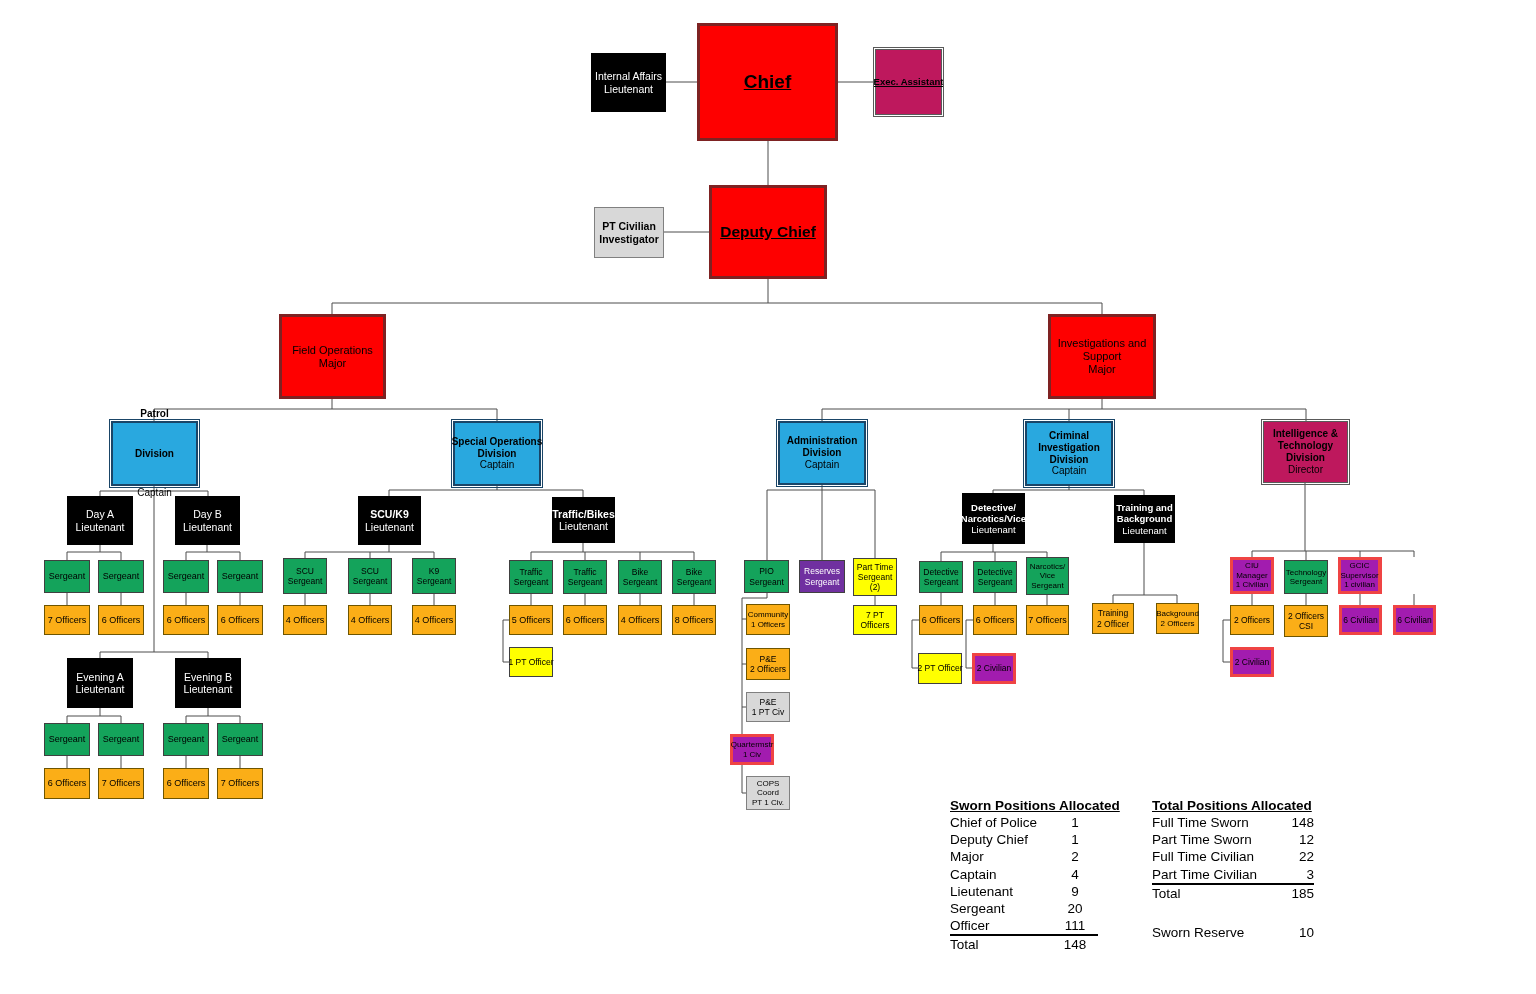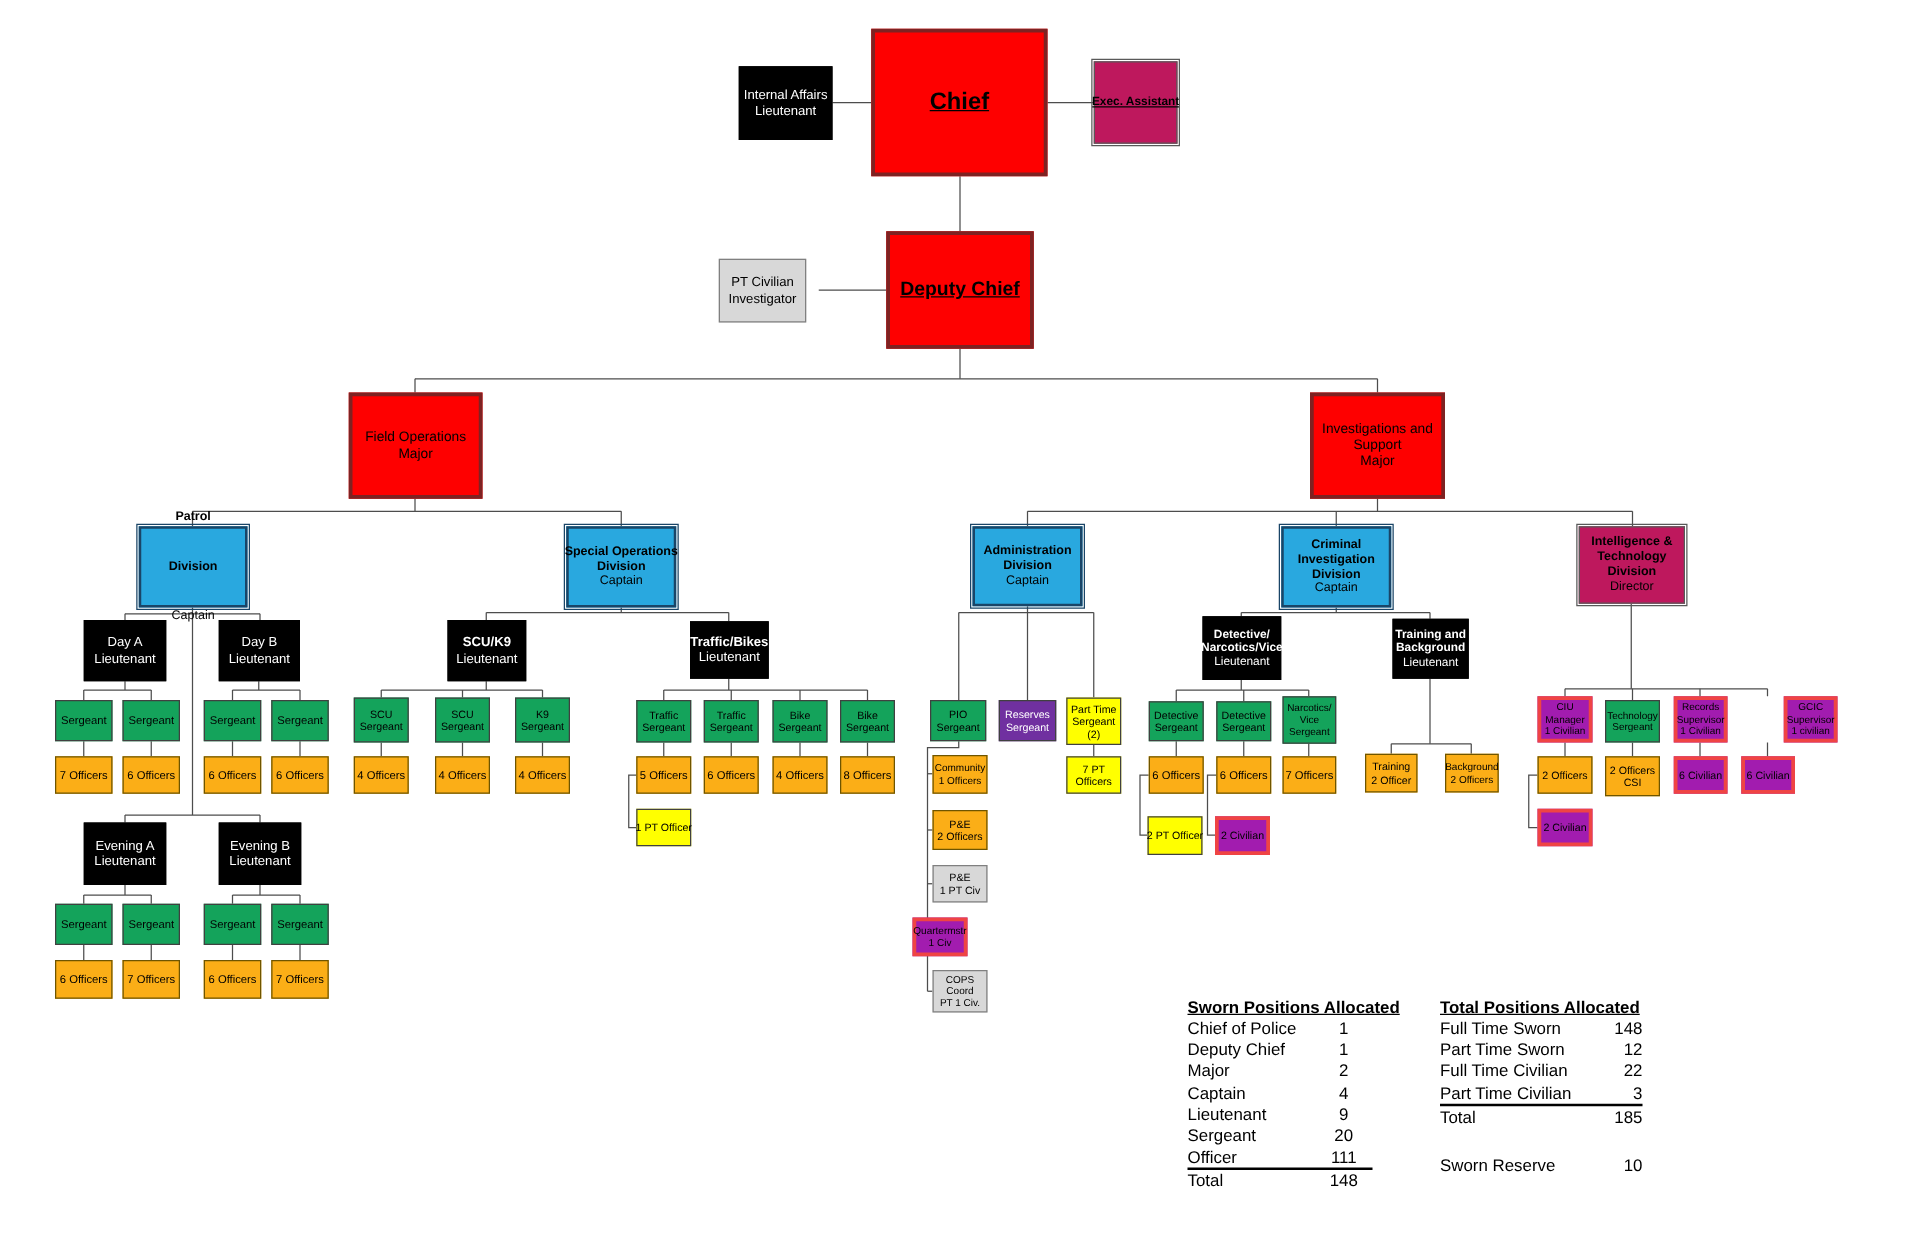--- a/index.html
+++ b/index.html
@@ -152,21 +152,21 @@
       <div class="node black" style="left: 591px; top: 53px; width: 75px; height: 59px; font-size: 10.5px;">
         <div class="ln">Internal Affairs</div>
         <div class="ln">Lieutenant</div>
       </div>
       <div class="node red" style="left: 697px; top: 23px; width: 141px; height: 118px; font-size: 19px;">
         <div class="ln b u">Chief</div>
       </div>
       <div class="node tan" style="left: 875px; top: 49px; width: 67px; height: 66px; font-size: 9.5px;">
         <div class="ln b u">Exec. Assistant</div>
       </div>
-      <div class="node gray" style="left: 575px; top: 207px; width: 70px; height: 51px; font-size: 10.5px;">
+      <div class="node gray" style="left: 594px; top: 207px; width: 70px; height: 51px; font-size: 10.5px; font-weight: bold;">
         <div class="ln">PT Civilian</div>
         <div class="ln">Investigator</div>
       </div>
       <div class="node red" style="left: 709px; top: 185px; width: 118px; height: 94px; font-size: 15.5px;">
         <div class="ln b u">Deputy Chief</div>
       </div>
       <div class="node red" style="left: 279px; top: 314px; width: 107px; height: 85px; font-size: 11px;">
         <div class="ln">Field Operations</div>
         <div class="ln">Major</div>
       </div>
@@ -417,21 +417,21 @@
       </div>
       <div class="node green" style="left: 1284px; top: 560px; width: 44px; height: 34px; font-size: 8px;">
         <div class="ln">Technology</div>
         <div class="ln">Sergeant</div>
       </div>
       <div class="node peach" style="left: 1339px; top: 557px; width: 43px; height: 37px; font-size: 8px;">
         <div class="ln">Records</div>
         <div class="ln">Supervisor</div>
         <div class="ln">1 Civilian</div>
       </div>
-      <div class="node peach" style="left: 1427px; top: 557px; width: 43px; height: 37px; font-size: 8px;">
+      <div class="node peach" style="left: 1338px; top: 557px; width: 43px; height: 37px; font-size: 8px;">
         <div class="ln">GCIC</div>
         <div class="ln">Supervisor</div>
         <div class="ln">1 civilian</div>
       </div>
       <div class="node orange" style="left: 1230px; top: 605px; width: 44px; height: 30px; font-size: 8.5px;">
         <div class="ln">2 Officers</div>
       </div>
       <div class="node orange" style="left: 1284px; top: 605px; width: 44px; height: 32px; font-size: 8.5px;">
         <div class="ln">2 Officers</div>
         <div class="ln">CSI</div>

